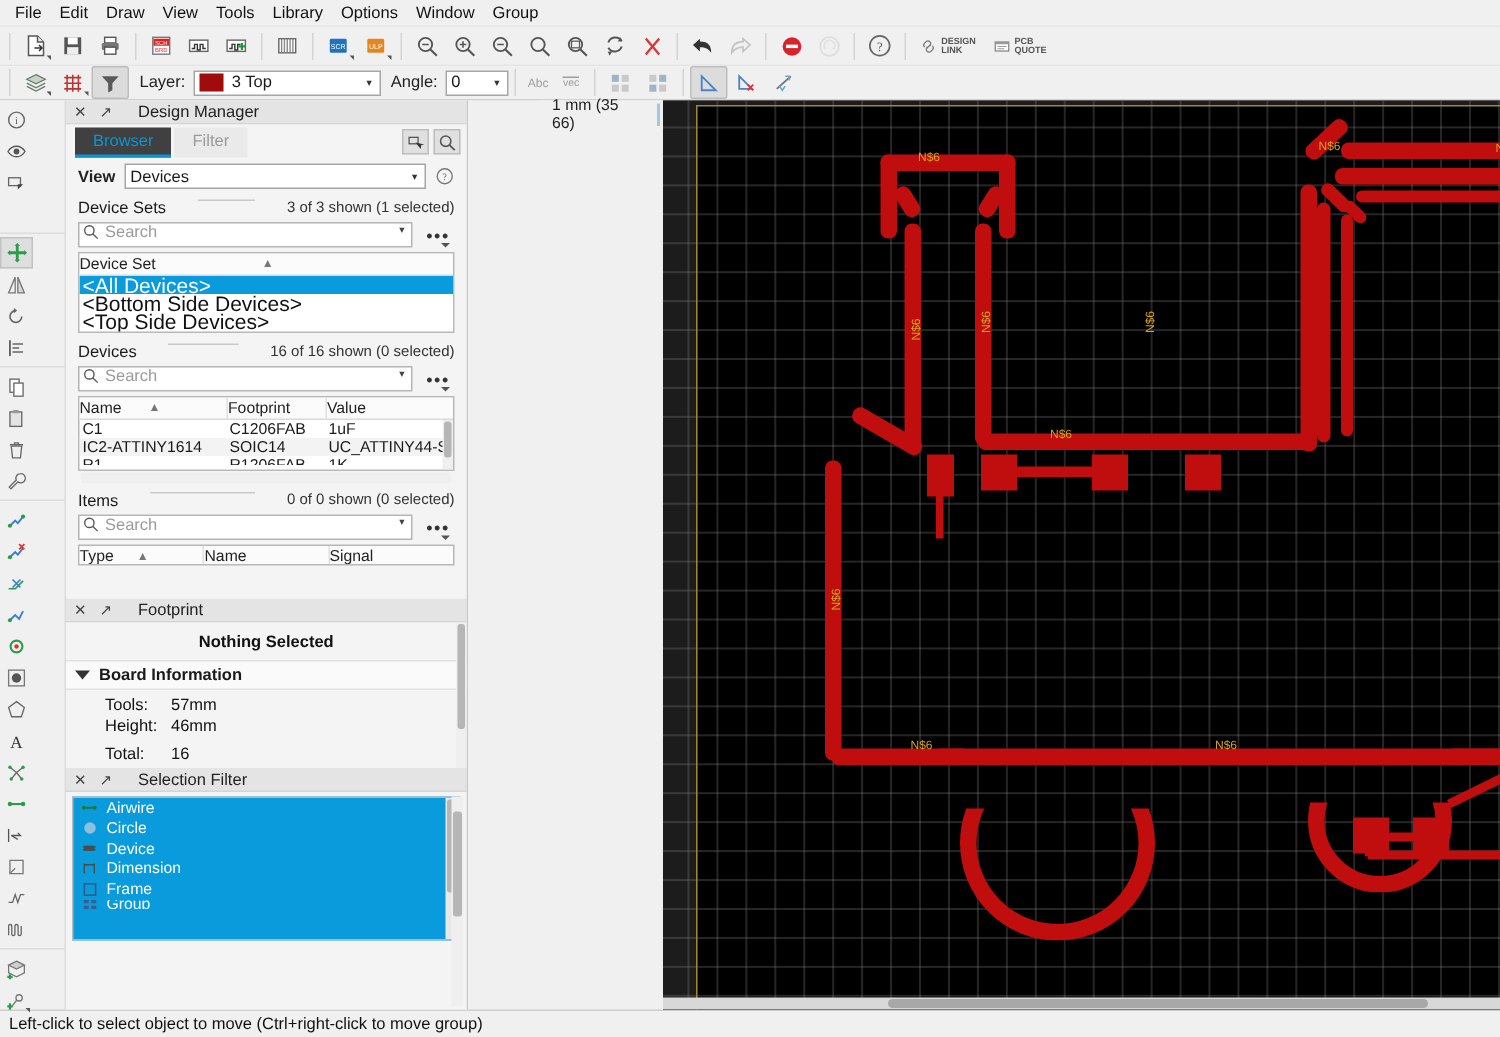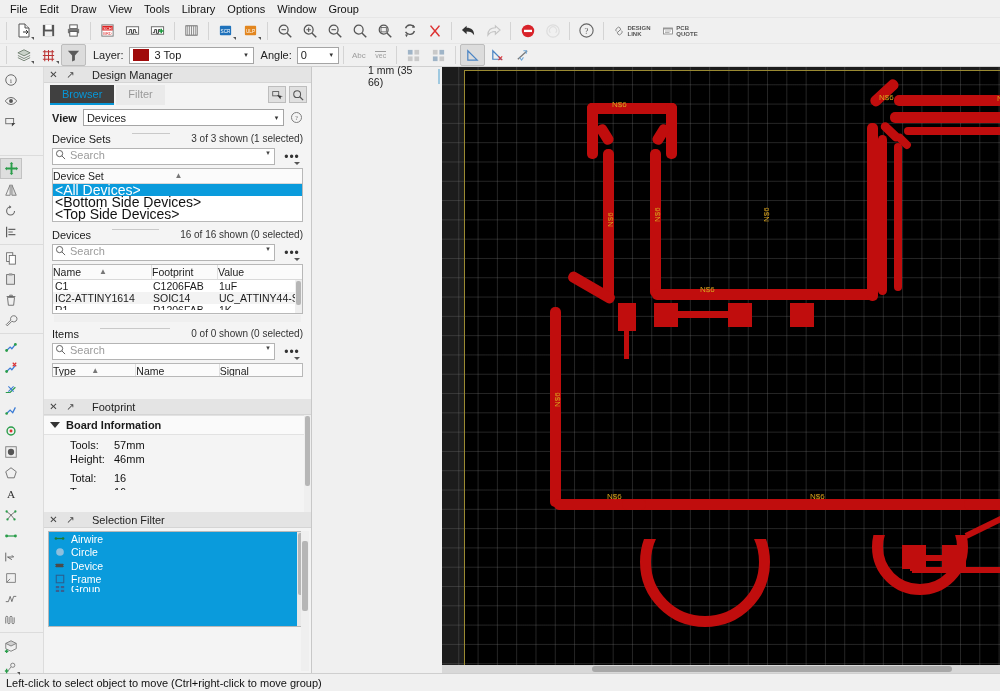--- a/index.html
+++ b/index.html
@@ -751,20 +751,21 @@
           </div>
         </div>
       </div>
 
       <div class="panel-title">
         <span class="x">✕</span>
         <span class="pop">↗</span>
         <span class="pt">Footprint</span>
       </div>
       <div class="pbody" style="flex:0 0 97px; position:relative">
+        <div class="insp-nothing">Nothing Selected</div>
         <div class="grouphdr">
           <span class="tri"></span>
           <span>Board Information</span>
         </div>
         <div style="padding-top:3px">
           <div class="kv">
             <span class="k">Tools:</span>
             <span class="v">57mm</span>
           </div>
           <div class="kv">
@@ -814,20 +815,28 @@
             <span class="ti">
                 <svg width="11" height="7" viewBox="0 0 12 8">
                   <rect x="2" y="2" width="8" height="4" fill="#4a4a4a"></rect>
                   <path d="M1 3h1M1 5h1M10 3h1M10 5h1" stroke="#4a4a4a"></path>
                 </svg>
               </span>
             <span>Device</span>
           </div>
           <div class="tli">
             <span class="ti">
+                <svg width="11" height="10" viewBox="0 0 12 12">
+                  <path d="M2 2v8M10 2v8M2 3h8" stroke="#4a4a4a" stroke-width="1.1"></path>
+                </svg>
+              </span>
+            <span>Dimension</span>
+          </div>
+          <div class="tli">
+            <span class="ti">
                 <svg width="10" height="10" viewBox="0 0 12 12">
                   <rect x="1.5" y="1.5" width="9" height="9" fill="none" stroke="#2a5f8f" stroke-width="1.3"></rect>
                 </svg>
               </span>
             <span>Frame</span>
           </div>
           <div class="tli" style="height:6px;overflow:hidden">
             <span class="ti">
                 <svg width="10" height="10" viewBox="0 0 12 12">
                   <rect x="1" y="1" width="4" height="4" fill="#3a5f8f"></rect>

